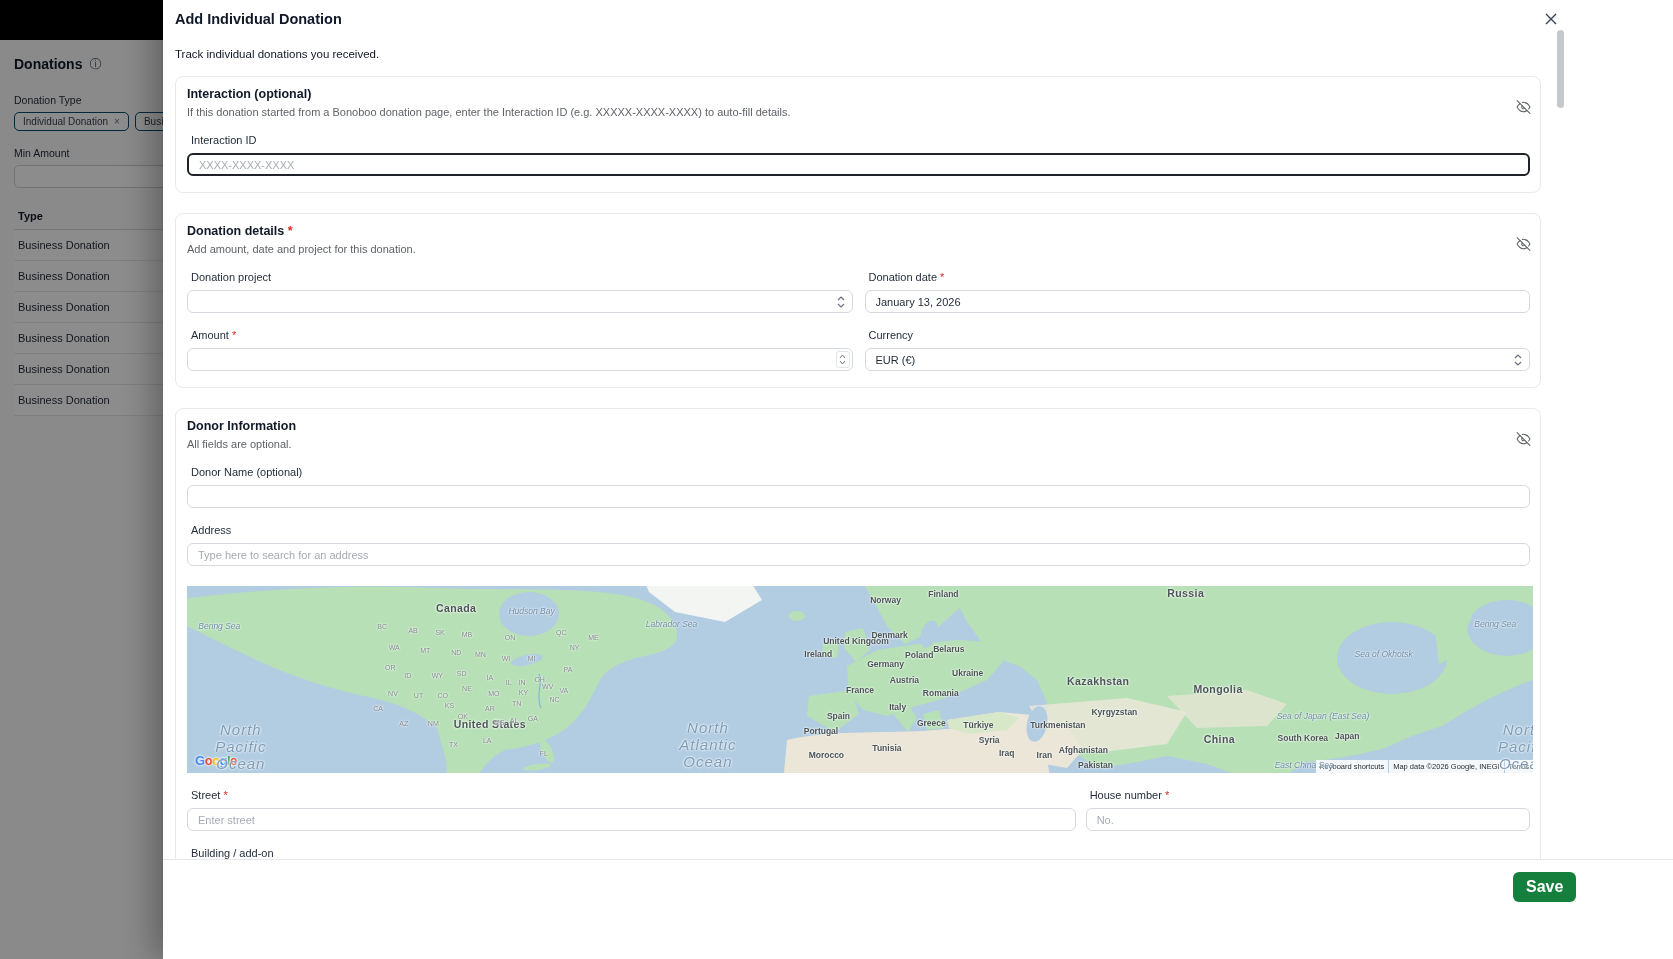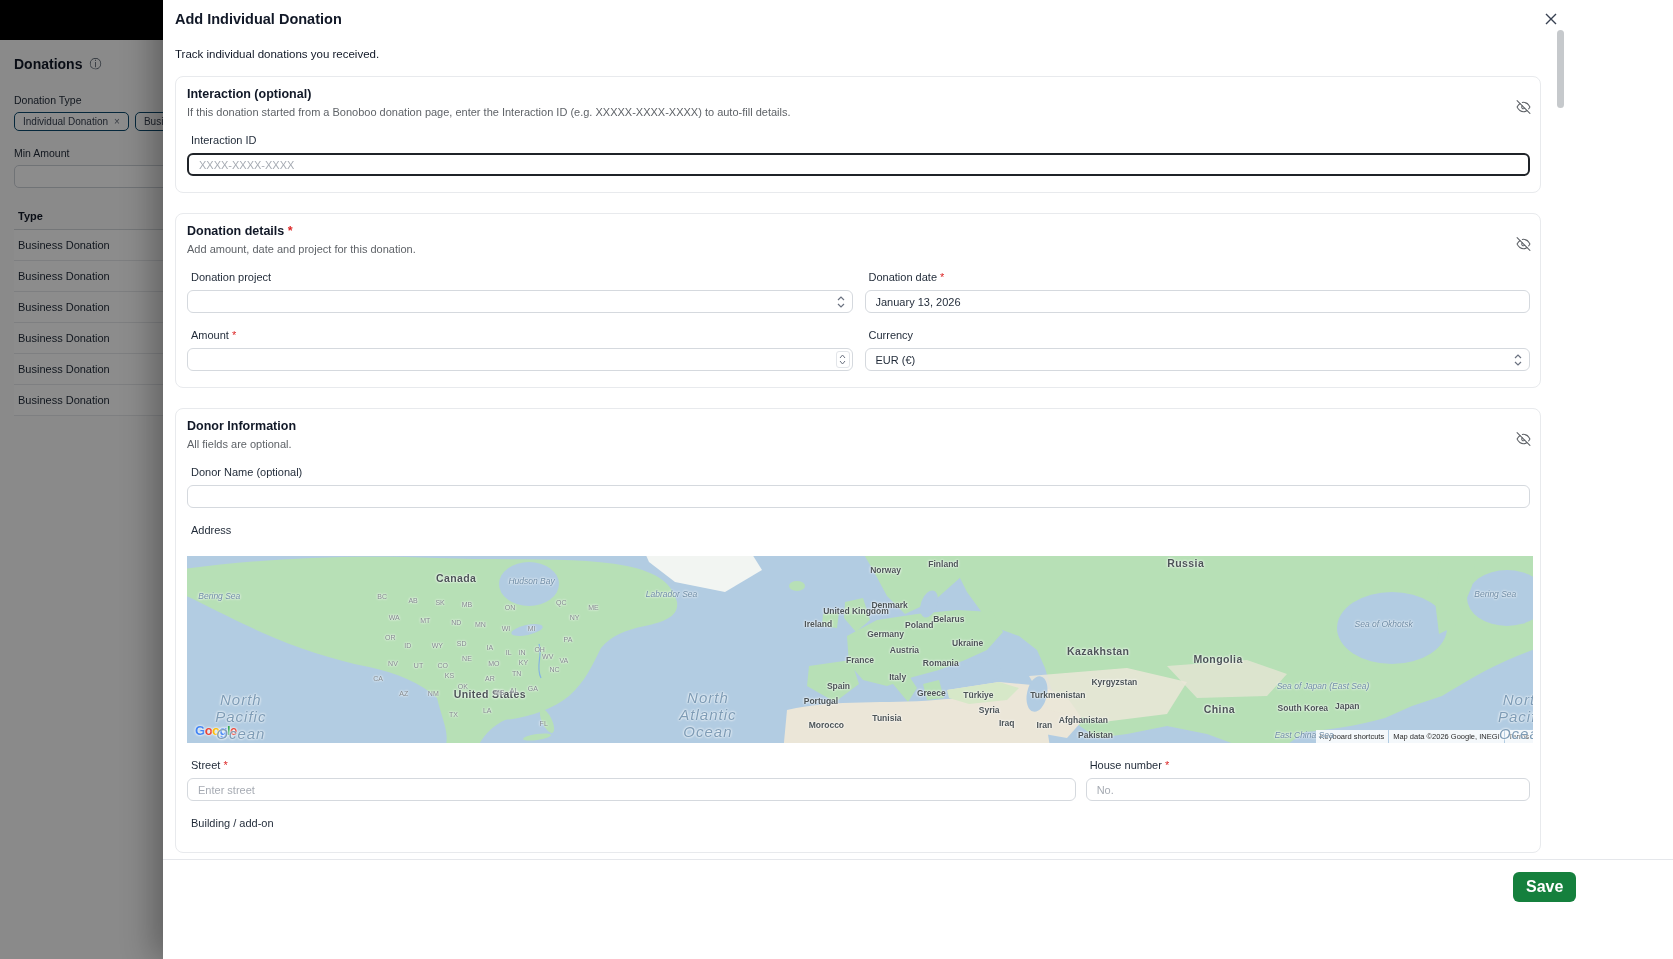--- a/index.html
+++ b/index.html
@@ -216,20 +216,21 @@
           <svg width="15" height="14" viewBox="0 0 24 24" fill="none" stroke="#5f6368" stroke-width="1.8" stroke-linecap="round">
               <path d="M17.94 17.94A10.07 10.07 0 0 1 12 20c-7 0-11-8-11-8a18.45 18.45 0 0 1 5.06-5.94M9.9 4.24A9.12 9.12 0 0 1 12 4c7 0 11 8 11 8a18.5 18.5 0 0 1-2.16 3.19m-6.72-1.07a3 3 0 1 1-4.24-4.24"></path>
               <line x1="1" y1="1" x2="23" y2="23"></line>
             </svg>
         </button>
 
         <label class="f-label">Donor Name (optional)</label>
         <input class="f-input" style="">
 
         <label class="f-label">Address</label>
+        <input class="f-input" placeholder="Type here to search for an address" style="">
 
         
         <div class="map">
           <svg class="land" viewBox="0 0 1346 187" preserveAspectRatio="none">
 
             <path d="M-10,14 C60,4 150,-2 250,2 C330,5 390,0 440,10 C470,16 486,28 490,46 C492,60 478,66 458,70 C438,74 424,80 414,92 C406,108 398,126 382,140 C366,153 344,161 318,164 C305,170 296,180 290,192 L258,192 C263,178 256,166 250,142 C234,127 210,117 182,111 C146,104 110,92 76,77 C40,61 10,44 -10,36 Z" fill="#b7e0b6"></path>
             <ellipse cx="360" cy="165" rx="5" ry="13" transform="rotate(-25 360 165)" fill="#b7e0b6"></ellipse>
             <ellipse cx="350" cy="181" rx="14" ry="3" transform="rotate(-8 350 181)" fill="#b7e0b6"></ellipse>
             <ellipse cx="342" cy="28" rx="30" ry="22" fill="#b2cce2"></ellipse>
             <ellipse cx="340" cy="74" rx="16" ry="5" transform="rotate(-12 340 74)" fill="#b2cce2"></ellipse>

